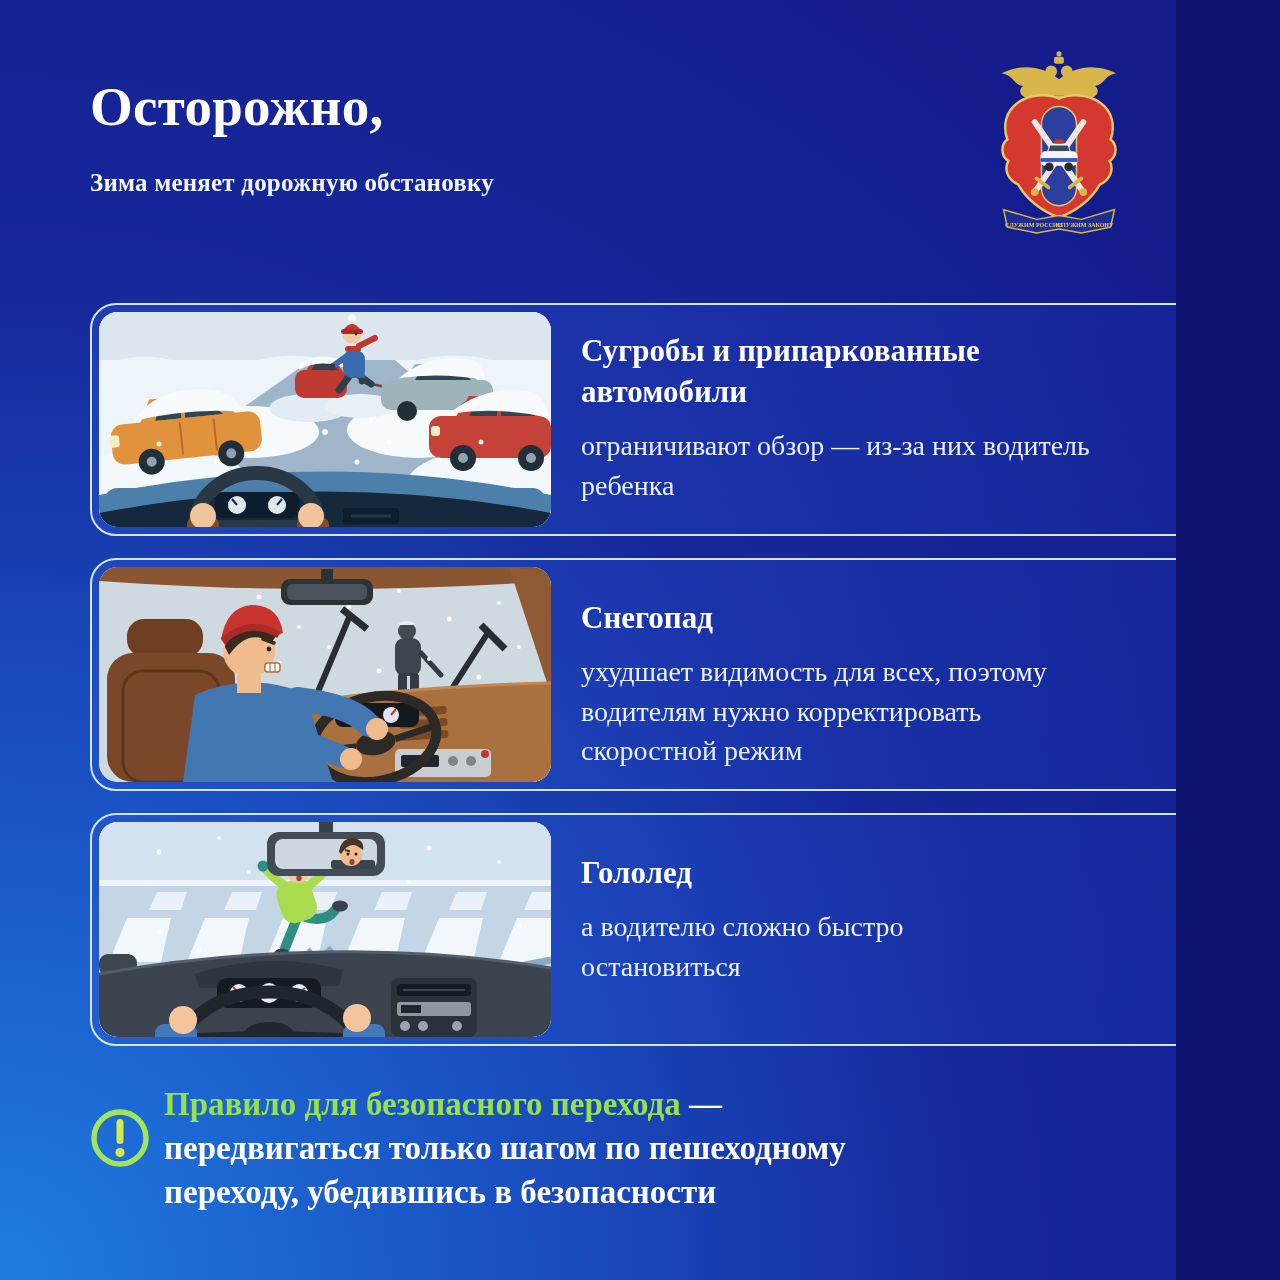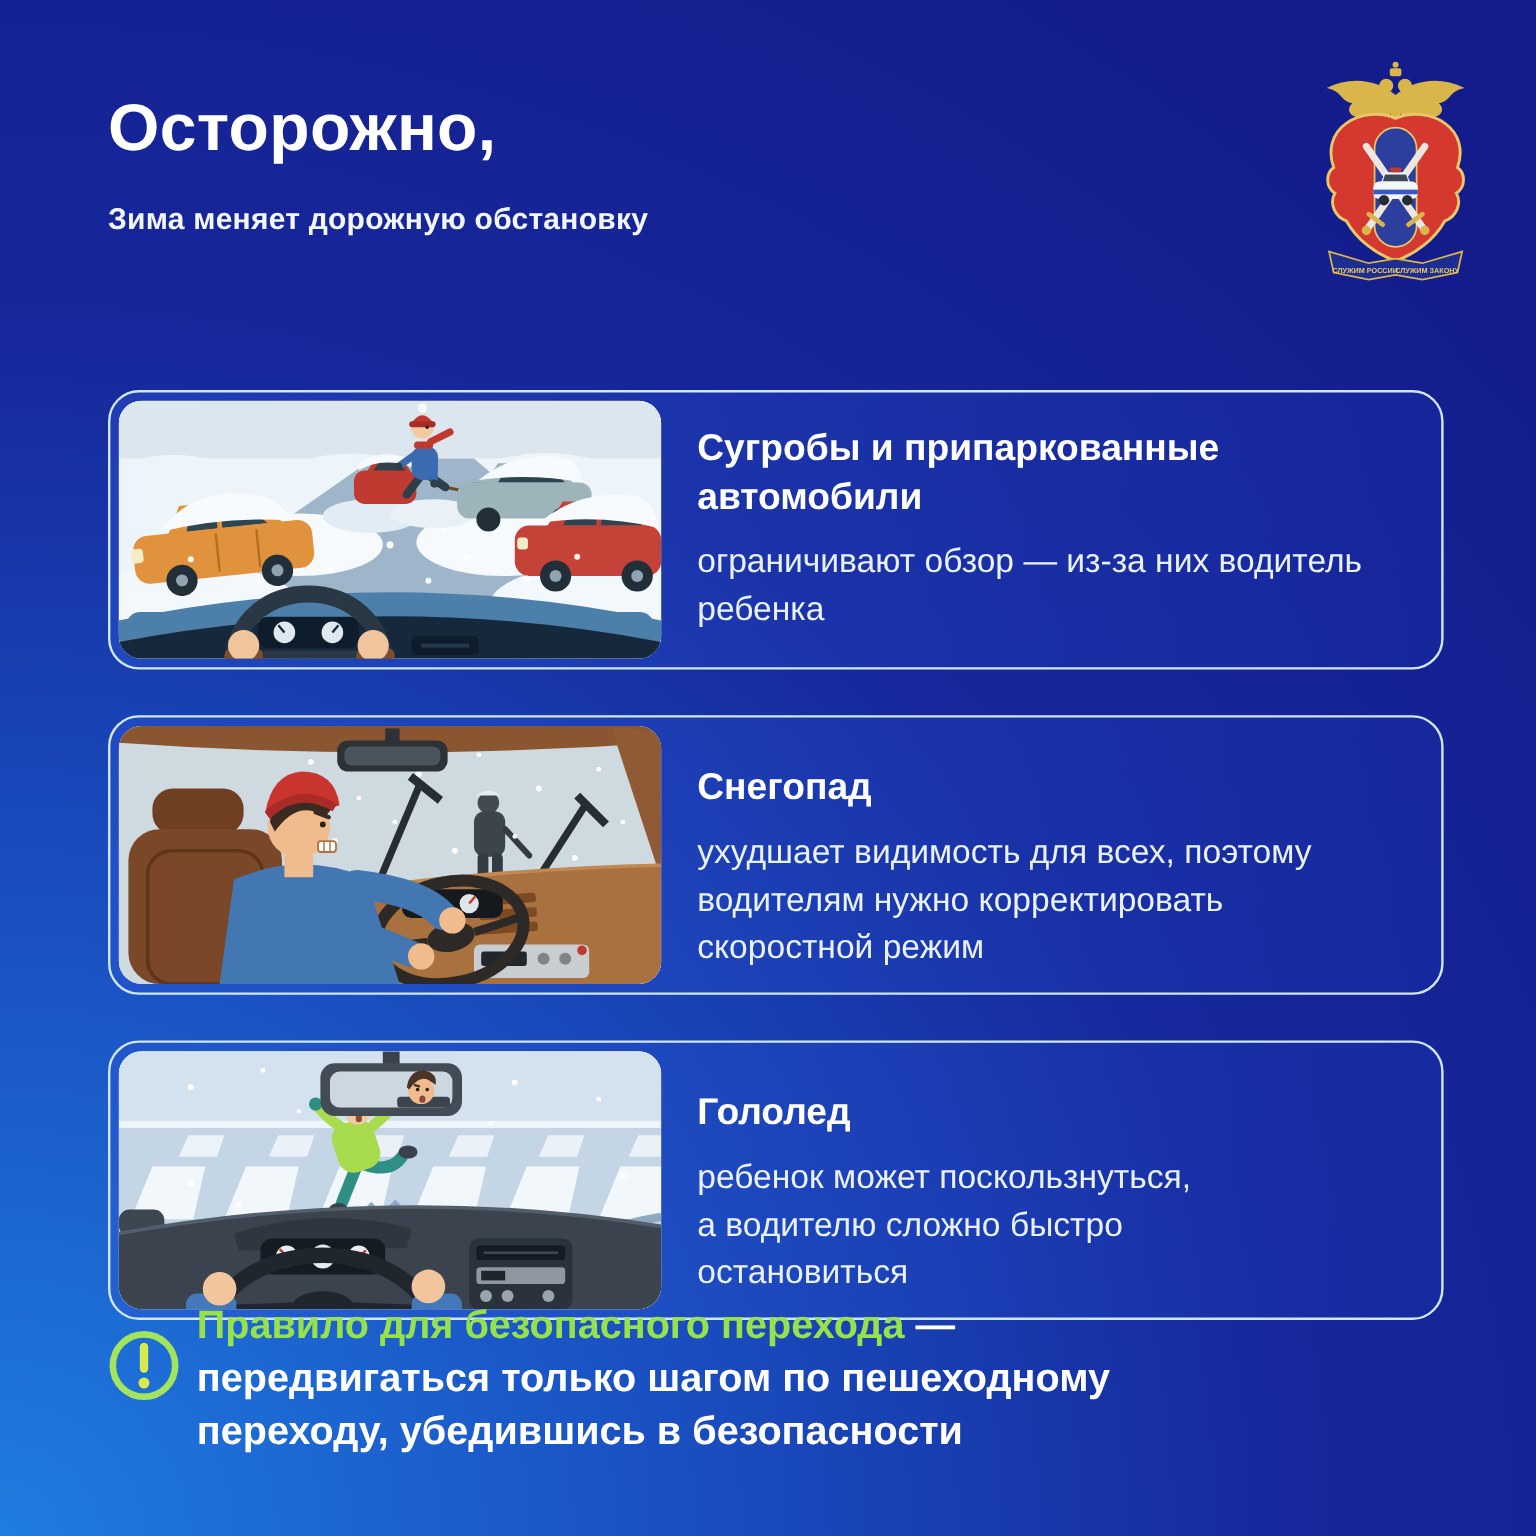--- a/index.html
+++ b/index.html
@@ -2,32 +2,32 @@
 <html lang="ru" style="--accent-green: #97e24a; --accent-green-soft: #d6ea4e; --card-border: #cfe7f8; --background-top: #141b8b; --background-bottom-left: #1f7de0; --emblem-red: #d4382e; --emblem-gold: #d9b64a;"><head>
 <meta charset="utf-8">
 <style>
   :root{
     --accent-green:#97e24a;
     --accent-green-soft:#d6ea4e;
     --card-border:#cfe7f8;
   }
   html,body{margin:0;padding:0;background:#0e1470;}
   .poster{
-    position:relative;width:1280px;height:1280px;overflow:hidden;
-    font-family:Liberation Sans, sans-serif;color:#ffffff;
+    position:relative;width:1176px;height:1280px;overflow:hidden;
+    font-family:Liberation Serif, serif;color:#ffffff;
     background:radial-gradient(135% 125% at 0% 100%,
       #1f7de0 0%, #1a53c4 30%, #16289b 62%, #141b8b 100%);
   }
   
   .header{position:absolute;left:90px;top:72px;}
   .title{font-size:55px;font-weight:800;line-height:1.26;letter-spacing:.3px;margin:0;}
   .subtitle{margin-top:28px;font-size:25px;font-weight:600;letter-spacing:.2px;color:#f2f7fd;}
   .emblem{position:absolute;right:44px;top:50px;width:146px;height:192px;}
   
-  .cards{position:absolute;left:90px;top:303px;width:1113px;display:flex;flex-direction:column;gap:38px;margin-top:22px;}
+  .cards{position:absolute;left:90px;top:303px;width:1113px;display:flex;flex-direction:column;gap:22px;}
   .card{
     height:233px;box-sizing:border-box;border-radius:26px;
     border:2px solid var(--card-border);
     background:linear-gradient(100deg, rgba(44,84,208,.42), rgba(26,58,186,.22));
     display:flex;padding:7px;
   }
   .card-illustration{
     width:452px;height:100%;flex:none;border-radius:19px;overflow:hidden;
     background:#dde8f1;
   }
@@ -440,21 +440,20 @@
               <circle cx="306" cy="204" r="5" fill="#9aa4ad"></circle>
                 <circle cx="324" cy="204" r="5" fill="#9aa4ad"></circle>
                 <circle cx="358" cy="204" r="5" fill="#9aa4ad"></circle>
             </g>
           </g>
         </svg>
       </div>
       <div class="card-text low">
         <h2 class="card-title">Гололед</h2>
         <div class="card-body">
-          <div>ребенок может поскользнуться,</div>
           <div>а водителю сложно быстро</div>
           <div>остановиться</div>
         </div>
       </div>
     </section>
   </div>
 
   <div class="footer">
     <div class="warning-icon">
       <svg viewBox="0 0 64 64">

